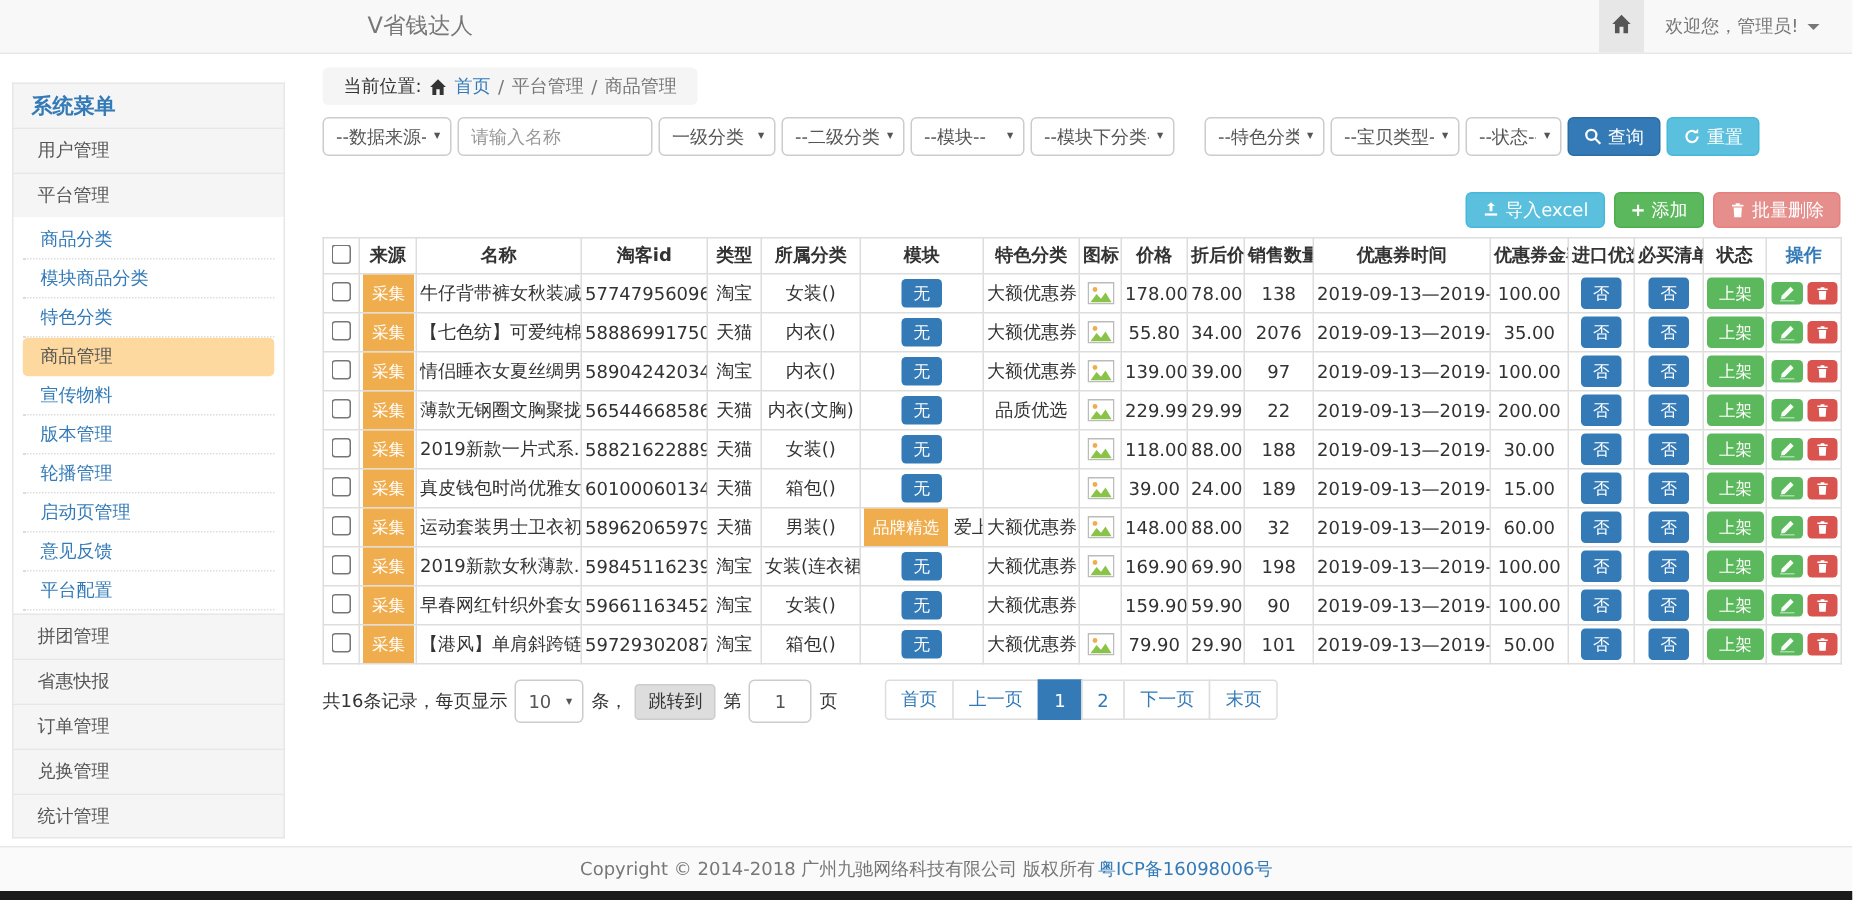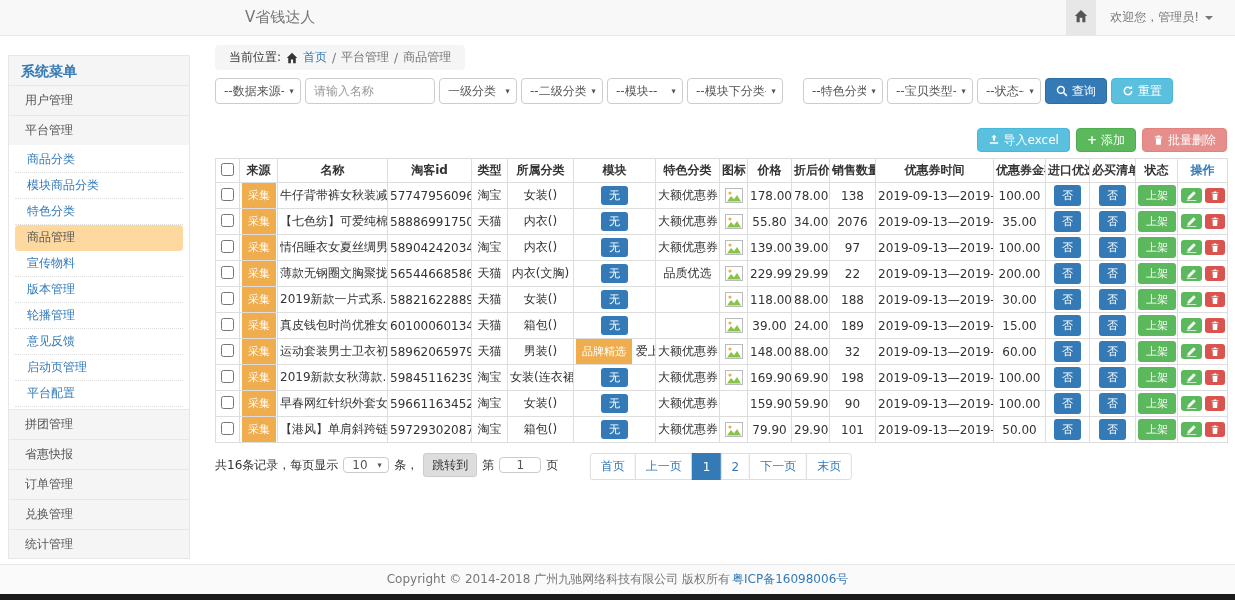--- a/index.html
+++ b/index.html
@@ -58,21 +58,21 @@
   .badge-o { background:#f0ad4e; color:#fff; border-radius:3px; padding:15px 6px; font-size:11px; }
   .badge-b { background:#337ab7; color:#fff; border-radius:3px; padding:2px 8px; font-size:11px; cursor:pointer; display:inline-block; }
   .btn-xs { border:none; border-radius:3px; color:#fff; font-size:11px; padding:3px 8px; cursor:pointer; font-family:inherit; }
   .bg-b { background:#337ab7; } .bg-g { background:#5cb85c; } .bg-r { background:#d9534f; }
   .op-btn { border:none; border-radius:3px; padding:2px 5px; cursor:pointer; display:inline-flex; align-items:center; }
   .ops { display:inline-flex; gap:3px; }
 
   
   .pagerow { position:absolute; left:215px; top:453px; width:1012px; height:28px; }
   .pg-left { position:absolute; left:0; top:0; display:flex; align-items:center; gap:5px; color:#333; }
-  .pg-left .ctl { height:16px; }
+  .pg-left .ctl { height:29px; }
   .jump-btn { background:#ddd; border:1px solid #ccc; border-radius:3px; color:#333; height:24px; padding:0 8px; cursor:pointer; font-family:inherit; font-size:12px; }
   .page-input { width:42px; text-align:center; }
   .pager { position:absolute; left:50%; top:0; transform:translateX(-50%); display:inline-flex; }
   .pg-btn { border:1px solid #ddd; background:#fff; color:#337ab7; padding:4px 10px; font-size:12px; margin-left:-1px; cursor:pointer; font-family:inherit; }
   .pg-btn:first-child { border-radius:3px 0 0 3px; margin-left:0; }
   .pg-btn:last-child { border-radius:0 3px 3px 0; }
   .pg-btn.active { background:#337ab7; border-color:#337ab7; color:#fff; }
 
   
   .footer { position:absolute; left:0; right:0; top:564px; height:30px; background:#fafafa; border-top:1px solid #e7e7e7; display:flex; align-items:center; justify-content:center; color:#777; gap:2px; }
@@ -103,22 +103,22 @@
       <div class="sb-group">用户管理</div>
       <div class="sb-group">平台管理</div>
       <div class="sb-sub">
         <div class="sb-subitem">商品分类</div>
         <div class="sb-subitem">模块商品分类</div>
         <div class="sb-subitem">特色分类</div>
         <div class="sb-subitem active">商品管理</div>
         <div class="sb-subitem">宣传物料</div>
         <div class="sb-subitem">版本管理</div>
         <div class="sb-subitem">轮播管理</div>
+        <div class="sb-subitem">启动页管理</div>
         <div class="sb-subitem">意见反馈</div>
-        <div class="sb-subitem">启动页管理</div>
         <div class="sb-subitem">平台配置</div>
       </div>
       <div class="sb-group">拼团管理</div>
       <div class="sb-group">省惠快报</div>
       <div class="sb-group">订单管理</div>
       <div class="sb-group">兑换管理</div>
       <div class="sb-group">统计管理</div>
     </div>
 </div>
 

